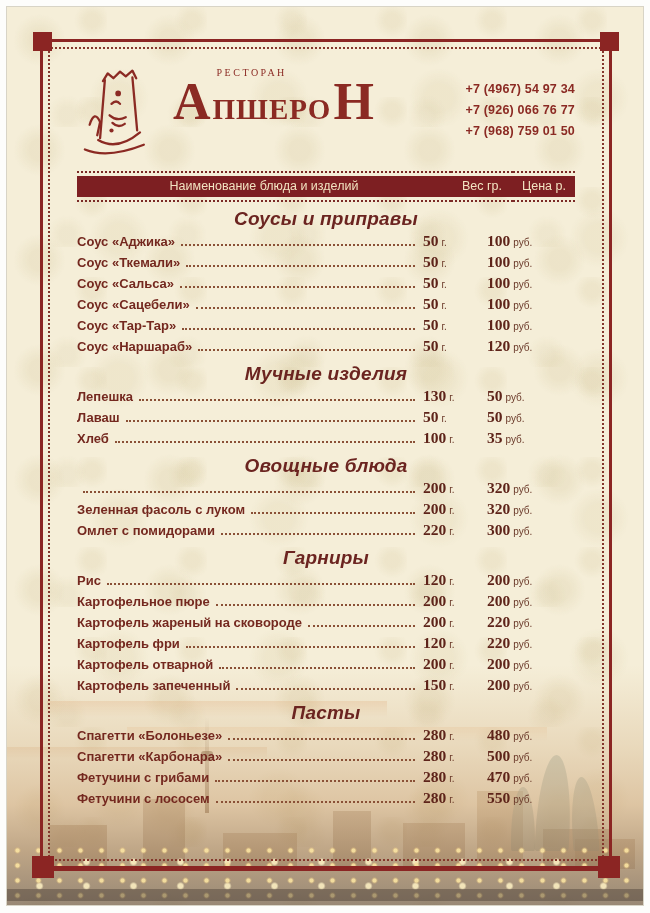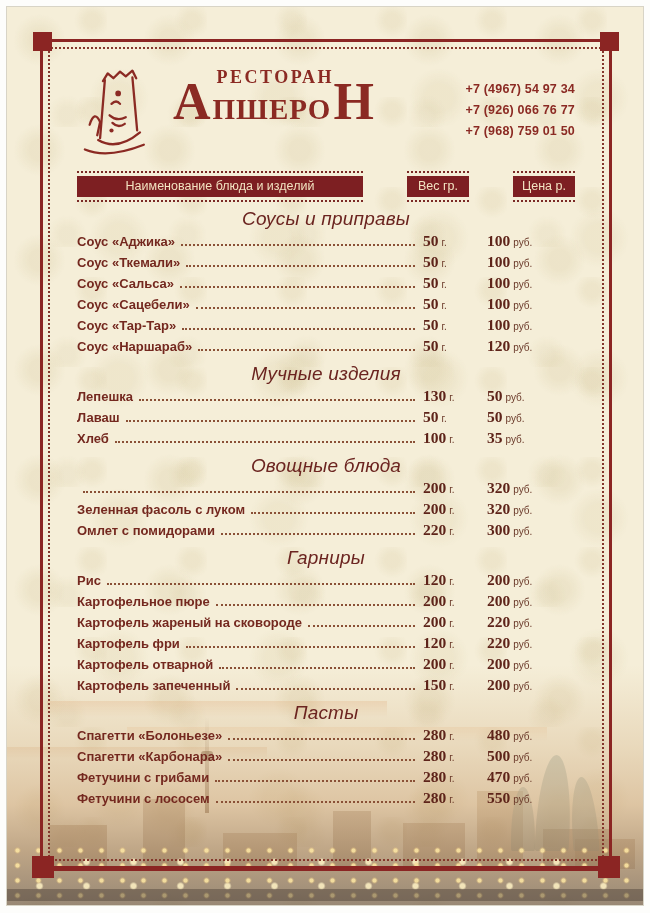--- a/index.html
+++ b/index.html
@@ -75,34 +75,34 @@
   .c-bl{left:-11px;bottom:-12px;width:22px;height:22px;} .c-br{right:-11px;bottom:-12px;width:22px;height:22px;}
 
   
   .content{position:absolute;left:70px;right:68px;top:52px;z-index:4;}
   .brand-row{display:flex;align-items:flex-start;padding-top:6px;height:96px;}
   .logo-sketch{width:76px;height:92px;flex:none;margin-left:6px;}
   .wordmark{display:flex;align-items:baseline;color:#8b2a23;margin-left:14px;margin-top:14px;
     font-family:"Liberation Serif",serif;}
   .wordmark .cap{font-size:52px;line-height:.9;font-weight:bold;}
   .midblock{position:relative;display:inline-block;padding:0 2px;}
-  .restoran{position:absolute;top:-26px;left:6px;font-size:18px;letter-spacing:2.5px;font-weight:bold;}
+  .restoran{position:absolute;top:-26px;left:6px;font-size:10px;letter-spacing:2.5px;font-weight:normal;}
   .mid{font-size:29px;letter-spacing:1px;font-weight:bold;}
   .phones{margin-left:auto;padding-top:14px;
     color:#8b2a23;font-weight:bold;font-size:12.5px;line-height:21px;letter-spacing:.2px;}
 
   .table-head{display:flex;margin-top:10px;}
   .bar-wrap{border-top:2px dotted #7b2a26;border-bottom:2px dotted #7b2a26;padding:3px 0;}
   .bar{background:#7d1f22;color:#f2e3c1;font-size:12.5px;text-align:center;
     padding:3px 6px 4px;white-space:nowrap;}
-  .bw-name{flex:1;} .bw-sm{width:62px;flex:none;margin-left:44px;}
+  .bw-name{flex:1;} .bw-sm{width:62px;flex:none;}
 
   .sections{margin-top:7px;}
   .section-title{margin:6px 0 3px;text-align:center;font-size:19px;line-height:20px;
-    font-weight:normal;font-style:italic;color:#6b2420;letter-spacing:.2px;}
+    font-weight:bold;font-style:italic;color:#6b2420;letter-spacing:.2px;}
   .row{display:flex;align-items:baseline;height:21px;}
   .iname{font-weight:bold;font-size:13px;color:#74281f;white-space:nowrap;}
   .dots{flex:1;border-bottom:2px dotted #8a5036;margin:0 8px 4px 6px;min-width:20px;}
   .col{display:flex;align-items:baseline;flex:none;}
   .wcol{width:64px;} .pcol{width:88px;}
   .val{font-family:"Liberation Serif",serif;font-weight:bold;font-size:15.5px;color:#5e241a;}
   .unit{font-size:10px;color:#6b3a2a;margin-left:3px;}
 </style>
 </head>
 <body>

